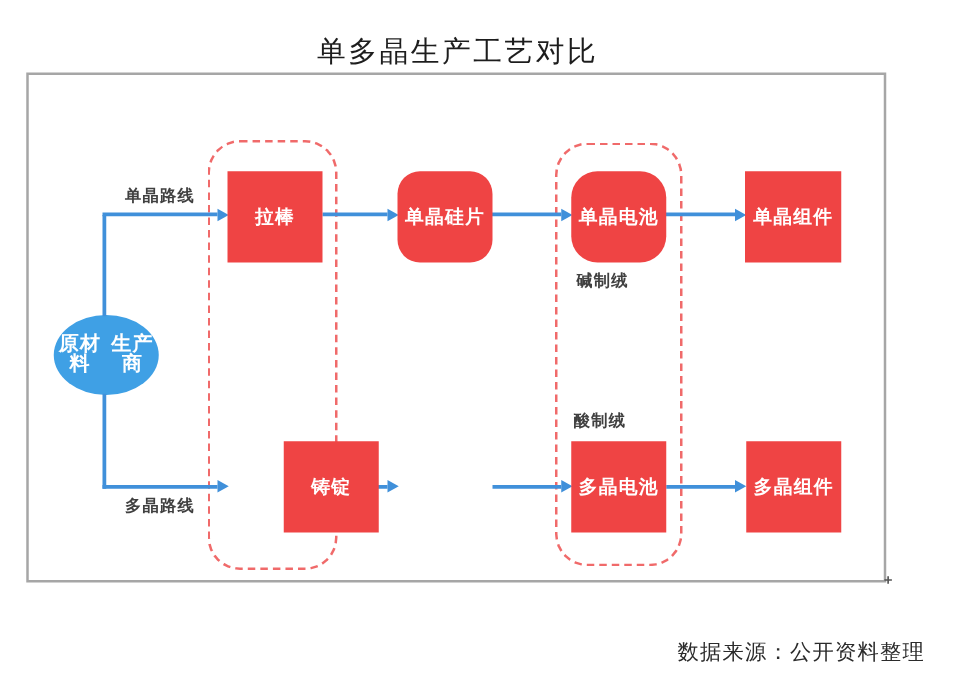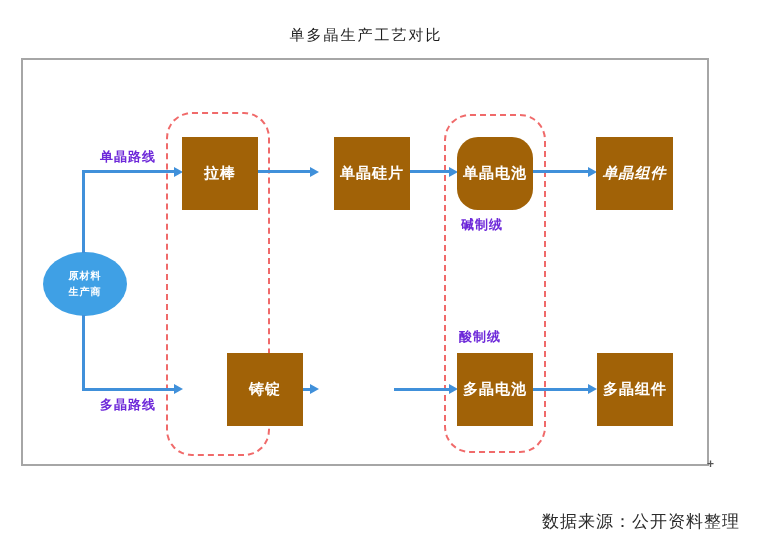--- a/index.html
+++ b/index.html
@@ -9,76 +9,76 @@
     height: 549px;
     background: #ffffff;
     font-family: "Liberation Sans", sans-serif;
     overflow: hidden;
   }
   .title {
     position: absolute;
     left: 21px; top: 26px; width: 690px;
     text-align: center;
     font-family: "Liberation Serif", serif;
-    font-size: 15px;
+    font-size: 23px;
     color: #1d1d1d;
     letter-spacing: 2px;
   }
   .panel {
     position: absolute;
     left: 21px; top: 58px;
     width: 688px; height: 408px;
     border: 2px solid #a6a6a6;
     background: #ffffff;
     box-sizing: border-box;
   }
   .node {
     position: absolute;
-    background: #a16207;
+    background: #ef4444;
     color: #ffffff;
     font-size: 15px;
     font-weight: bold;
     display: flex;
     align-items: center;
     justify-content: center;
     text-align: center;
     letter-spacing: 1px;
   }
   .box { width: 76px; height: 73px; }
   .row1 { top: 137px; }
   .row2 { top: 353px; }
   .ellipse {
     left: 43px; top: 252px;
     width: 84px; height: 64px;
     border-radius: 50%;
     background: #3FA0E5;
-    font-size: 10px;
+    font-size: 16px;
     line-height: 16px;
-    flex-direction: column;
+    flex-direction: row;
   }
   .dashed-region {
     position: absolute;
     border: 2px dashed #F06A6A;
     border-radius: 26px;
     box-sizing: border-box;
   }
   #dash-col-ingot { left: 166px; top: 112px; width: 104px; height: 344px; }
   #dash-col-cell  { left: 444px; top: 114px; width: 102px; height: 339px; }
   .hline { position: absolute; height: 3px; background: #4090DA; }
   .vline { position: absolute; width: 3px; background: #4090DA; }
   .arrowhead {
     position: absolute;
     width: 0; height: 0;
     border-top: 5px solid transparent;
     border-bottom: 5px solid transparent;
     border-left: 9px solid #4090DA;
   }
   .red-label {
     position: absolute;
-    color: #6d28d9;
+    color: #404040;
     font-size: 13px;
     font-weight: bold;
     letter-spacing: 1px;
     white-space: nowrap;
   }
   .source {
     position: absolute;
     right: 24px; top: 510px;
     font-family: "Liberation Serif", serif;
     font-size: 17px;
@@ -127,23 +127,23 @@
   <div class="arrowhead" style="left:310px; top:384px;"></div>
   <div class="hline" style="left:394px; top:388px; width:55px;"></div>
   <div class="arrowhead" style="left:449px; top:384px;"></div>
   <div class="hline" style="left:533px; top:388px; width:55px;"></div>
   <div class="arrowhead" style="left:588px; top:384px;"></div>
 
   <div class="red-label" style="left:100px; top:148px;">单晶路线</div>
   <div class="red-label" style="left:100px; top:396px;">多晶路线</div>
 
   <div class="node box row1" style="left:182px;">拉棒</div>
-  <div class="node box row1" style="left:334px;">单晶硅片</div>
+  <div class="node box row1" style="left:318px;border-radius:18px;">单晶硅片</div>
   <div class="node box row1" style="left:457px;border-radius:21px;">单晶电池</div>
-  <div class="node box row1" style="left:596px; width:77px;font-style:italic;">单晶组件</div>
+  <div class="node box row1" style="left:596px; width:77px;">单晶组件</div>
 
   <div class="node box row2" style="left:182px;margin-left:45px;">铸锭</div>
   <div class="node box row2" style="left:457px;">多晶电池</div>
   <div class="node box row2" style="left:597px;">多晶组件</div>
 
   <div class="red-label" style="left:461px; top:216px;">碱制绒</div>
   <div class="red-label" style="left:459px; top:328px;">酸制绒</div>
 
   <div class="cursor-glyph">+</div>
 

